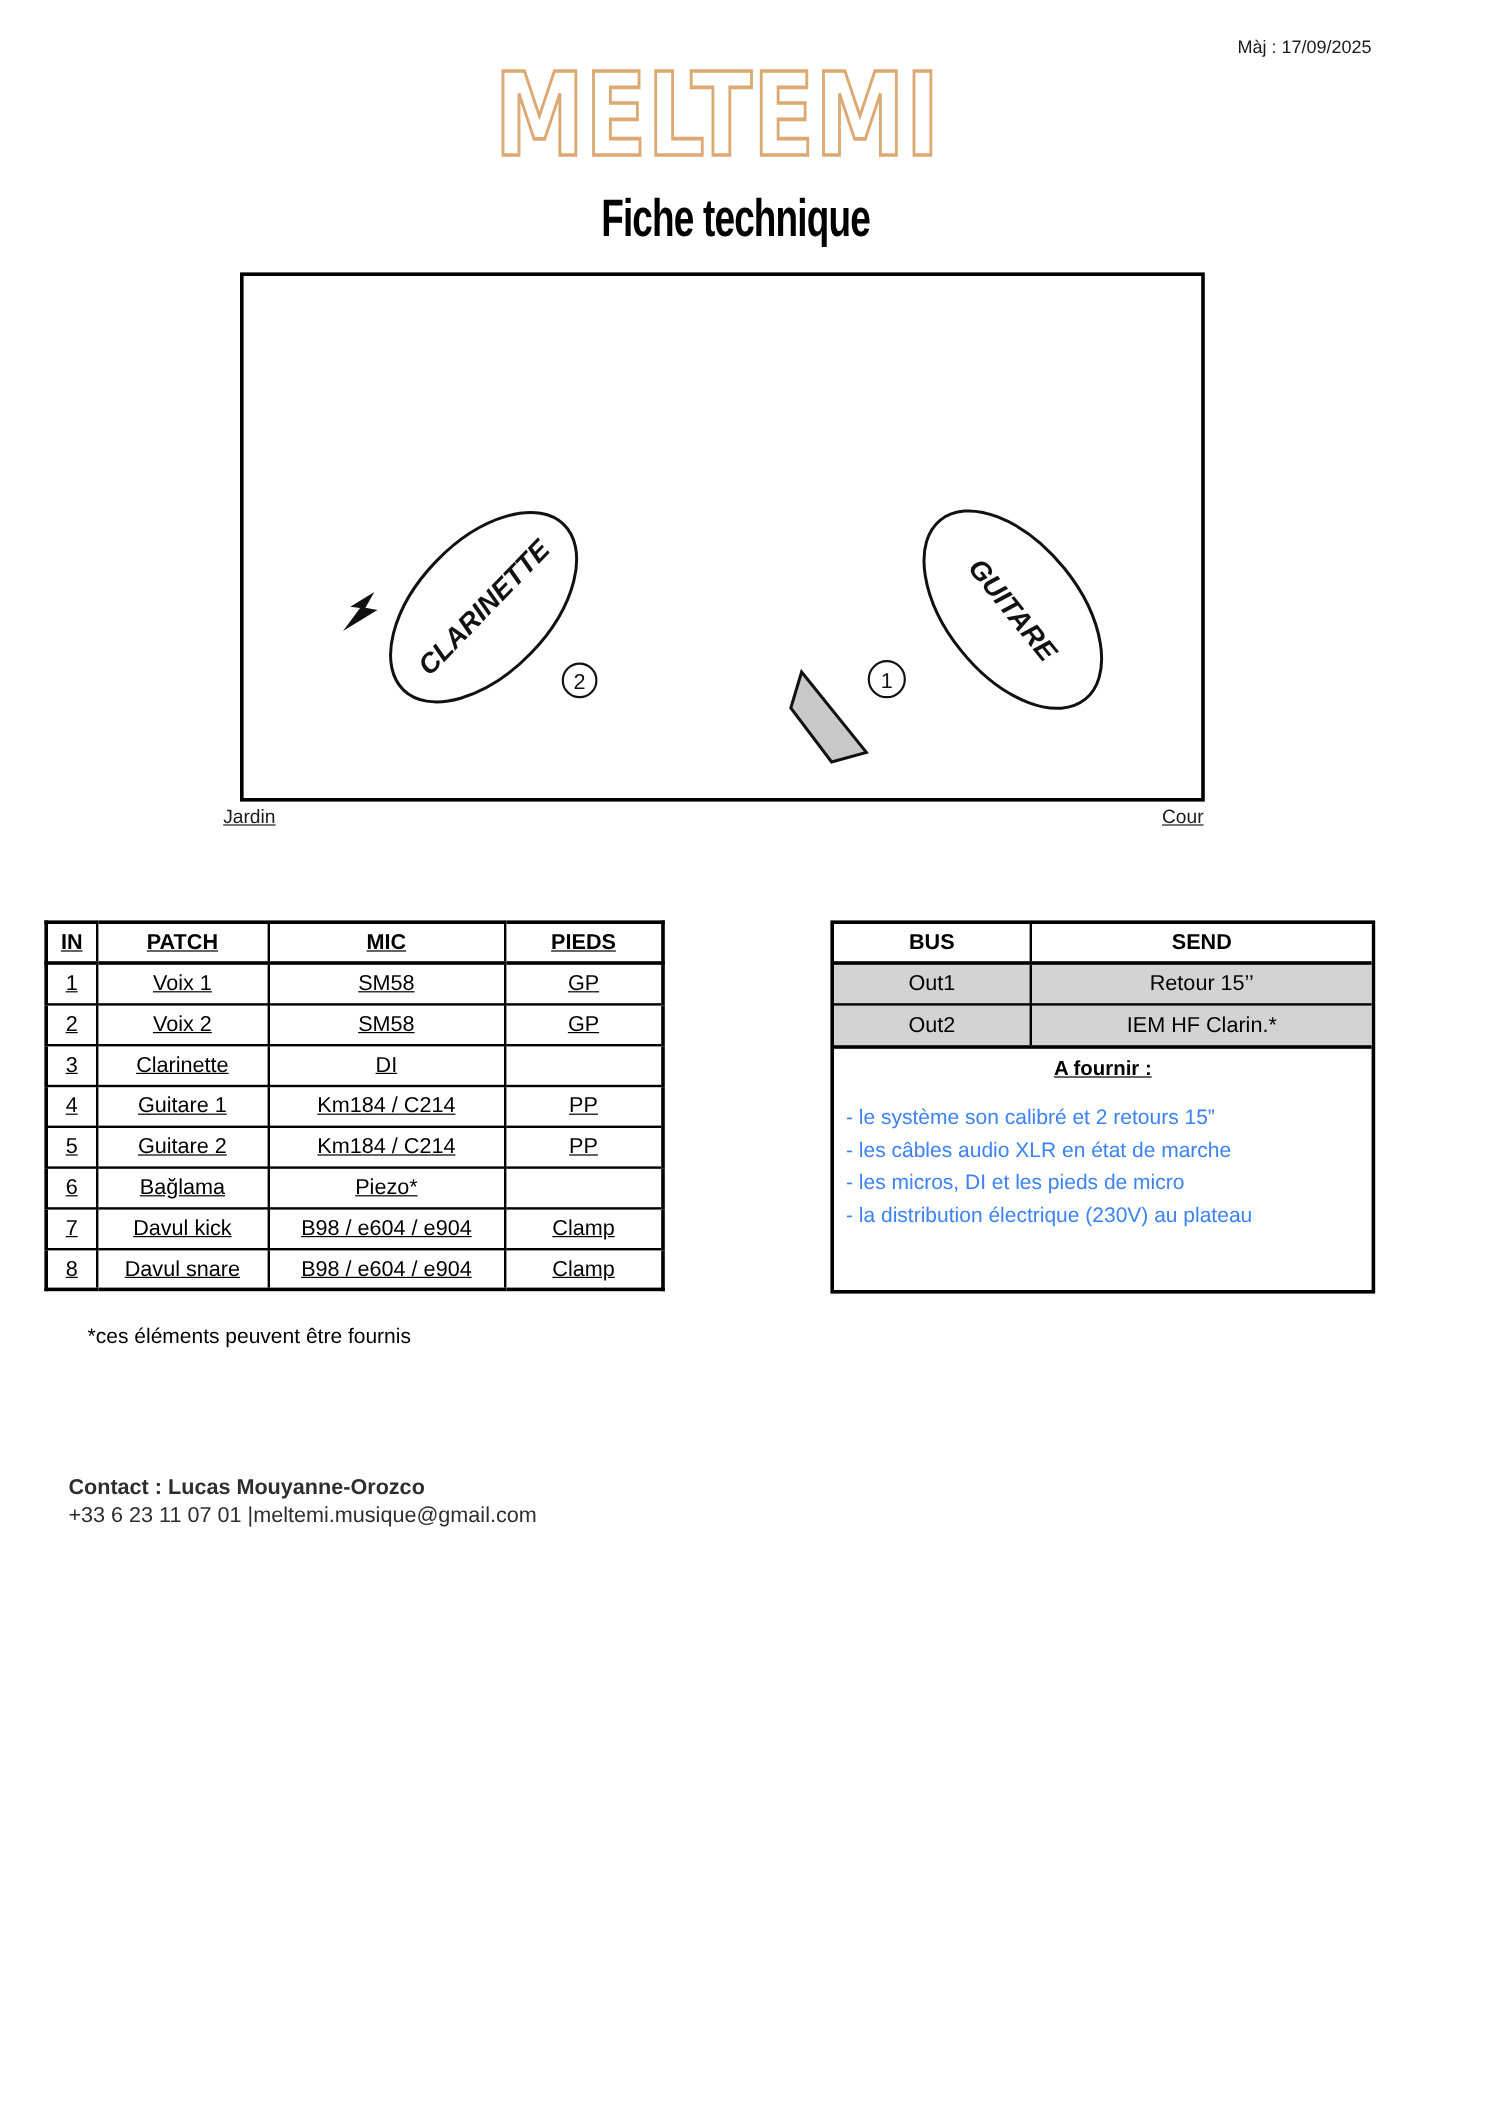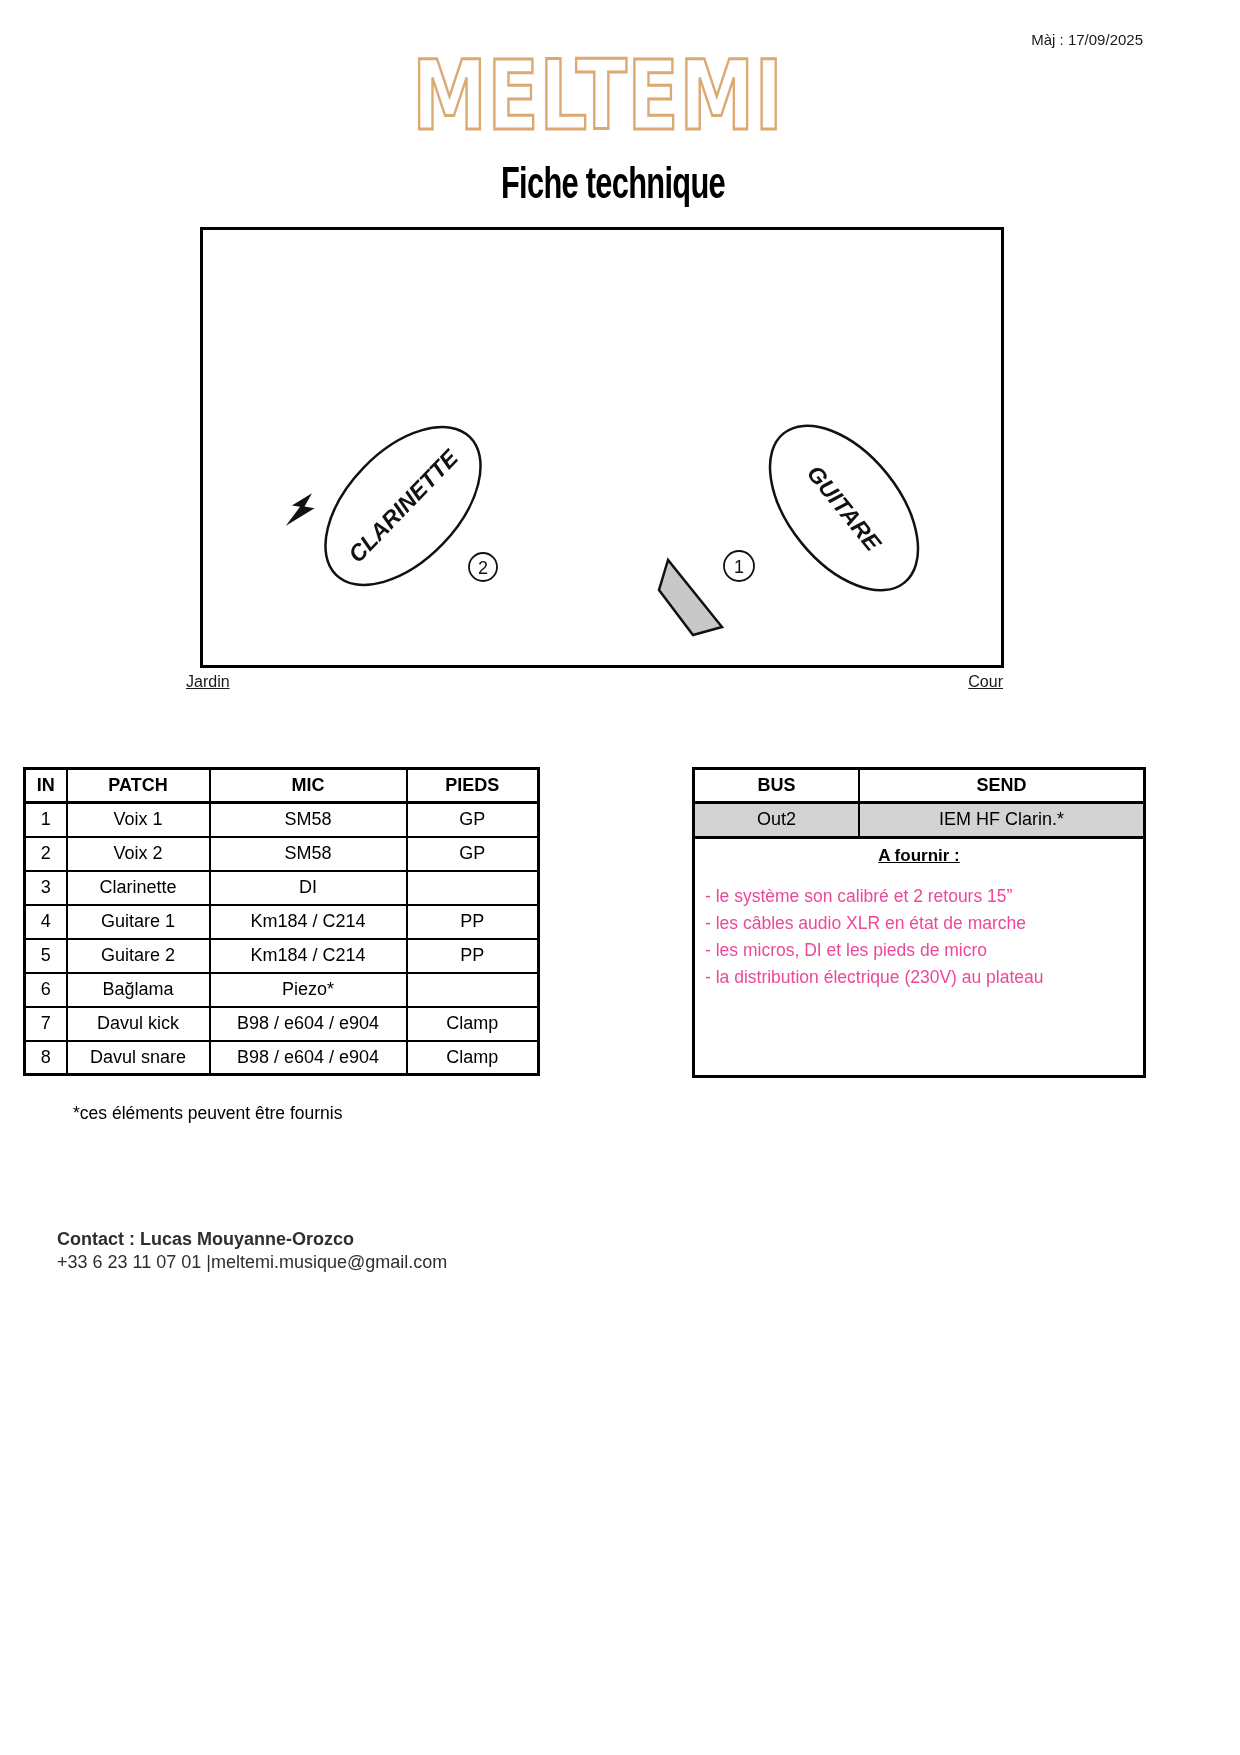--- a/index.html
+++ b/index.html
@@ -92,24 +92,25 @@
   }
   svg text.circle-num {
     font-family: "Liberation Sans", sans-serif;
     font-size: 18px;
     fill: #111;
   }
 
   
   .patch-table {
     position: absolute;
-    left: 23px;
+    left: 37px;
     top: 767px;
     border-collapse: collapse;
     table-layout: fixed;
+    text-decoration: underline;
   }
   .patch-table th, .patch-table td {
     border: 2px solid #000;
     text-align: center;
     vertical-align: middle;
     height: 34px;
     font-size: 18px;
     padding: 0 4px;
     overflow: hidden;
     white-space: nowrap;
@@ -153,21 +154,21 @@
     text-align: center;
     font-weight: 700;
     font-size: 17px;
     text-decoration: underline;
     margin-bottom: 17px;
   }
   .a-fournir-list { list-style: none; }
   .a-fournir-list li {
     font-size: 17.5px;
     line-height: 27px;
-    color: #ec4899;
+    color: #3b82f6;
   }
 
   
   .footnote {
     position: absolute;
     left: 73px;
     top: 1103px;
     font-size: 17.5px;
   }
   .contact-line1 {
@@ -309,20 +310,24 @@
           <col>
         </colgroup>
       <thead>
         <tr>
           <th>BUS</th>
           <th>SEND</th>
         </tr>
       </thead>
       <tbody>
         <tr style="background:#d3d3d3">
+          <td>Out1</td>
+          <td>Retour 15’’</td>
+        </tr>
+        <tr style="background:#d3d3d3">
           <td>Out2</td>
           <td>IEM HF Clarin.*</td>
         </tr>
       </tbody>
     </table>
 
     <div class="a-fournir">
       <div class="a-fournir-title">A fournir :</div>
       <ul class="a-fournir-list">
         <li>- le système son calibré et 2 retours 15”</li>

